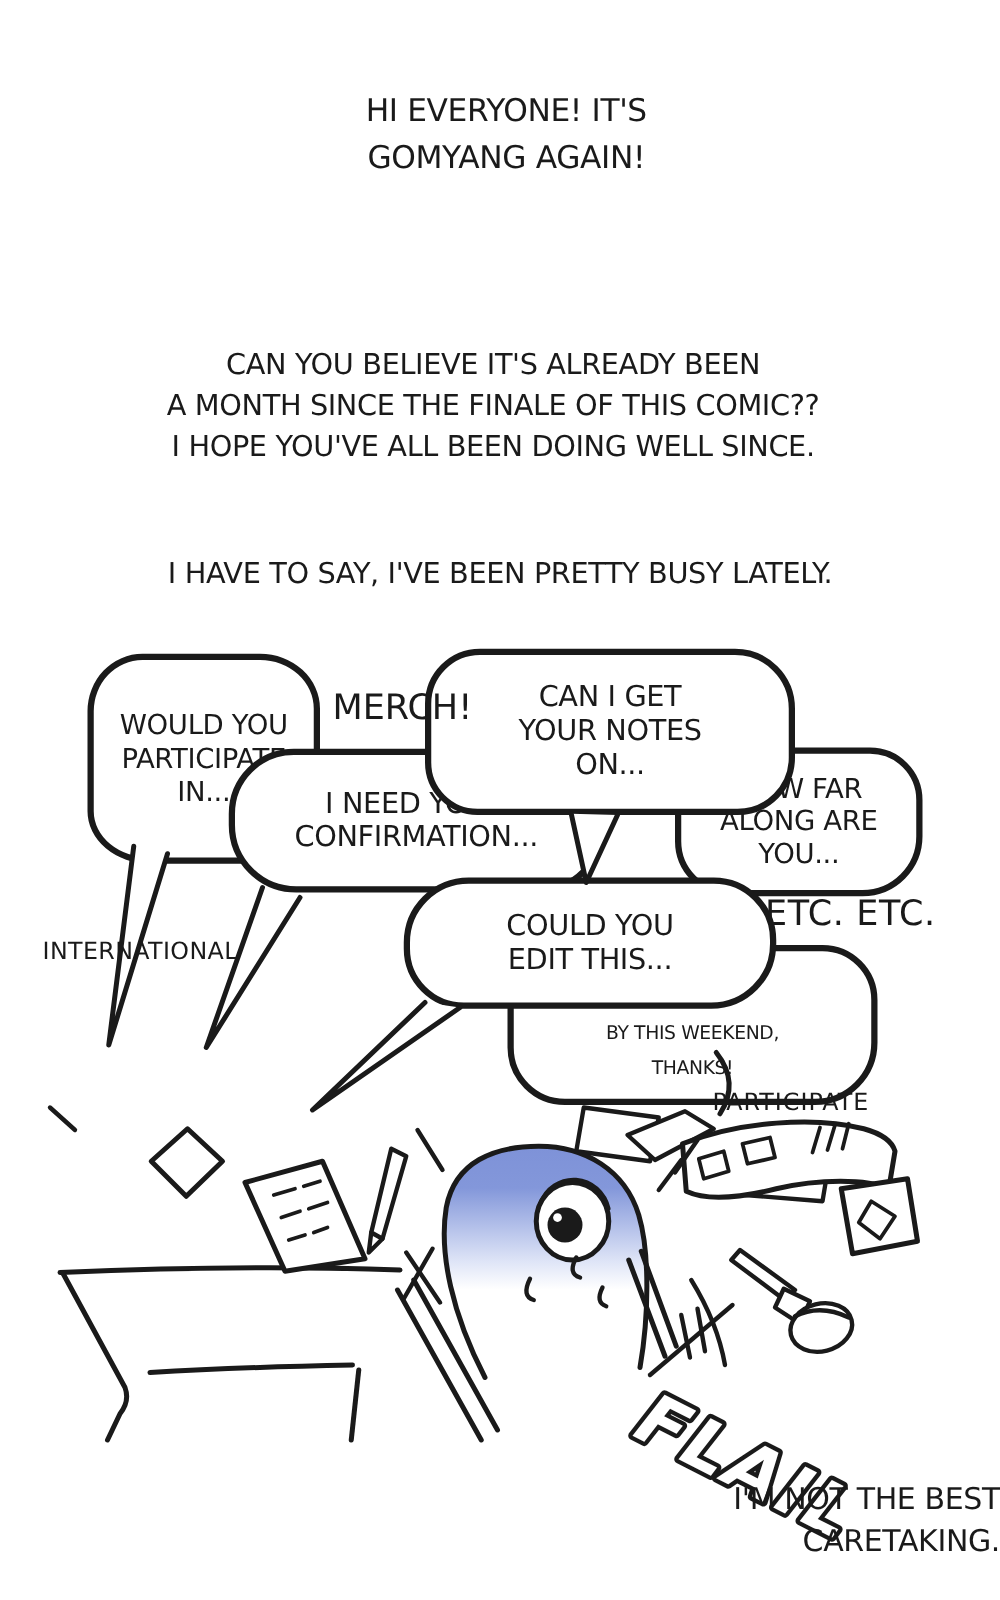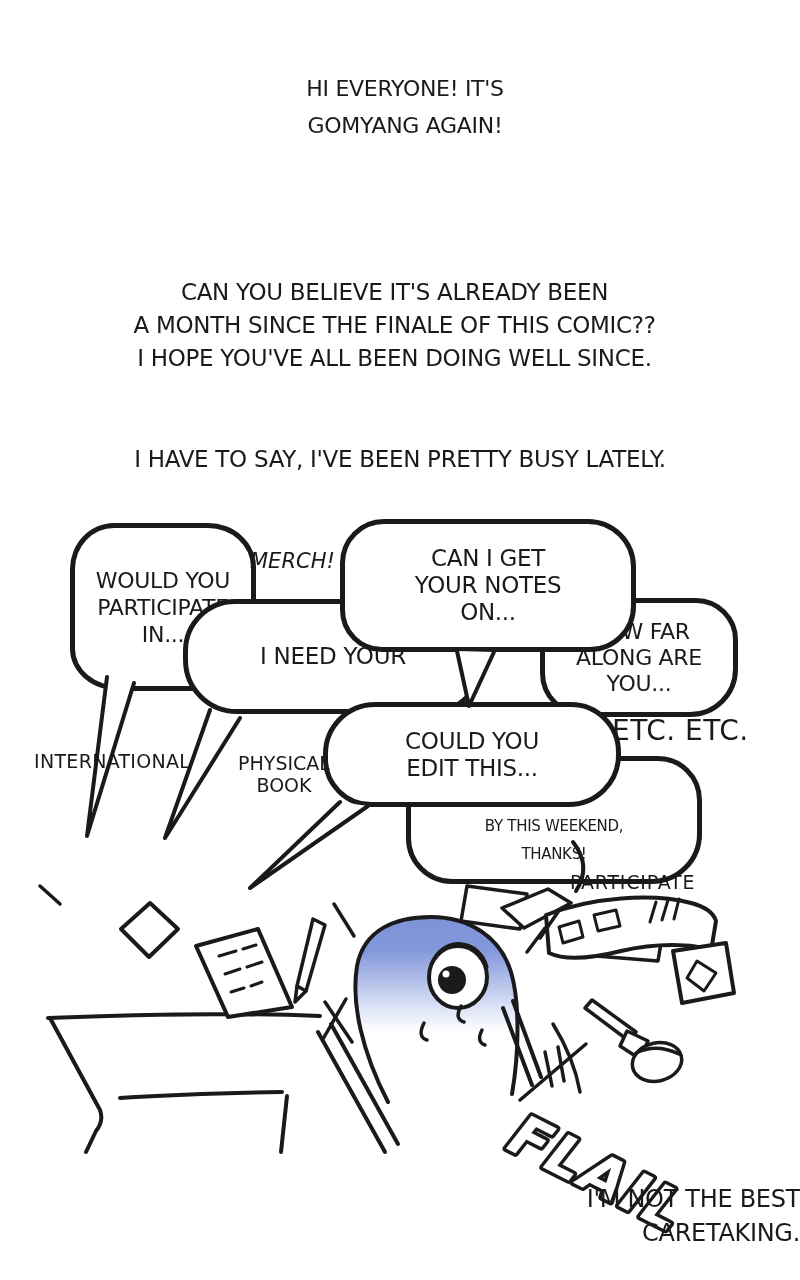--- a/index.html
+++ b/index.html
@@ -115,21 +115,21 @@
         <path d="M558,1047 L564,1081"></path>
         <path d="M520,1100 L586,1044"></path>
         <path d="M540,938 L558,912"></path>
         <path d="M527,952 L545,928"></path>
       </g>
 
       <text transform="translate(505,1148) rotate(27)" font-size="56" font-style="italic" font-weight="bold" font-family="'DejaVu Sans',sans-serif" fill="#ffffff" stroke="#1a1a1a" stroke-width="7" paint-order="stroke" stroke-linejoin="round" letter-spacing="3">FLAIL</text>
     </g>
   </svg>
 
-  <div class="caption" style="top:70px;left:10px;right:0;font-size:22px;line-height:37px;">
+  <div class="caption" style="top:70px;left:10px;right:0;font-size:25px;line-height:37px;">
     <div>HI EVERYONE! IT'S</div>
     <div>GOMYANG AGAIN!</div>
   </div>
 
   <div class="caption" style="top:276px;left:0;right:11px;font-size:23px;line-height:33px;">
     <div>CAN YOU BELIEVE IT'S ALREADY BEEN</div>
     <div>A MONTH SINCE THE FINALE OF THIS COMIC??</div>
     <div>I HOPE YOU'VE ALL BEEN DOING WELL SINCE.</div>
   </div>
 
@@ -144,20 +144,21 @@
   </div>
 
   <div class="bubble" style="left:540px;top:598px;width:198px;height:119px;border-radius:46px 42px 48px 44px;font-size:22px;line-height:26px;z-index:2;">
     <div>HOW FAR</div>
     <div>ALONG ARE</div>
     <div>YOU...</div>
   </div>
 
   <div class="bubble" style="left:183px;top:599px;width:300px;height:115px;border-radius:52px 48px 50px 54px;font-size:23px;line-height:27px;z-index:3;">
     <div>I NEED YOUR</div>
+    <div>CONFIRMATION...</div>
   </div>
 
   <div class="bubble" style="left:406px;top:756px;width:296px;height:128px;border-radius:48px 44px 50px 46px;font-size:15px;line-height:28px;z-index:3;justify-content:flex-end;padding-bottom:11px;">
     <div>BY THIS WEEKEND,</div>
     <div>THANKS!</div>
   </div>
 
   <div class="bubble" style="left:340px;top:519px;width:296px;height:133px;border-radius:44px 48px 46px 42px;font-size:23px;line-height:27px;z-index:4;align-items:center;">
     <div>CAN I GET</div>
     <div>YOUR NOTES</div>
@@ -172,27 +173,23 @@
   <svg class="layer" style="z-index:5" viewBox="0 0 800 1280">
     <g stroke="#1a1a1a" stroke-width="4" stroke-linecap="round" stroke-linejoin="round">
       <path fill="#ffffff" d="M107,677 L87,836 L134,683"></path>
       <path fill="#ffffff" d="M210,710 L165,838 L240,718"></path>
       <path fill="#ffffff" d="M457,651 L469,706 L494,652"></path>
       <path fill="#ffffff" d="M340,802 L250,888 L368,806"></path>
       <path fill="none" d="M573,842 Q592,866 576,891"></path>
     </g>
   </svg>
 
-  <div class="lbl" style="left:250px;top:549px;font-size:21px;font-style:italic;">MERCH!</div>
+  <div class="lbl" style="left:250px;top:549px;font-size:28px;padding-left:16px;">MERCH!</div>
   <div class="lbl" style="left:612px;top:714px;font-size:28px;letter-spacing:0.5px;">ETC. ETC.</div>
   <div class="lbl" style="left:34px;top:750px;font-size:19px;letter-spacing:0.3px;">INTERNATIONAL</div>
-  <div class="lbl" style="left:234px;top:752px;width:100px;text-align:center;font-size:19px;line-height:22px;">
-    <div>PHYSICAL</div>
-    <div>BOOK</div>
-  </div>
   <div class="lbl" style="left:570px;top:871px;font-size:19px;letter-spacing:0.8px;">PARTICIPATE</div>
 
   <div class="caption" style="top:1182px;left:30px;right:0;font-size:24px;line-height:34px;text-align:right;">
     <div>I'M NOT THE BEST</div>
     <div>CARETAKING.</div>
   </div>
 
 </div>
 
 </body></html>

